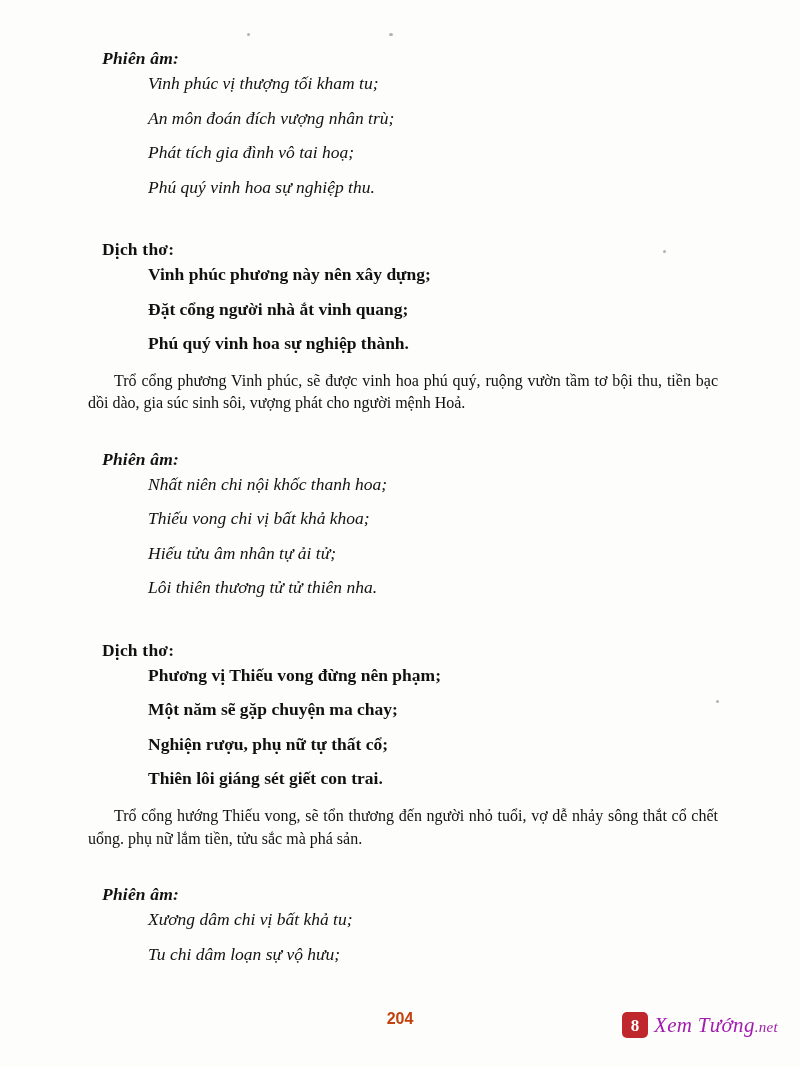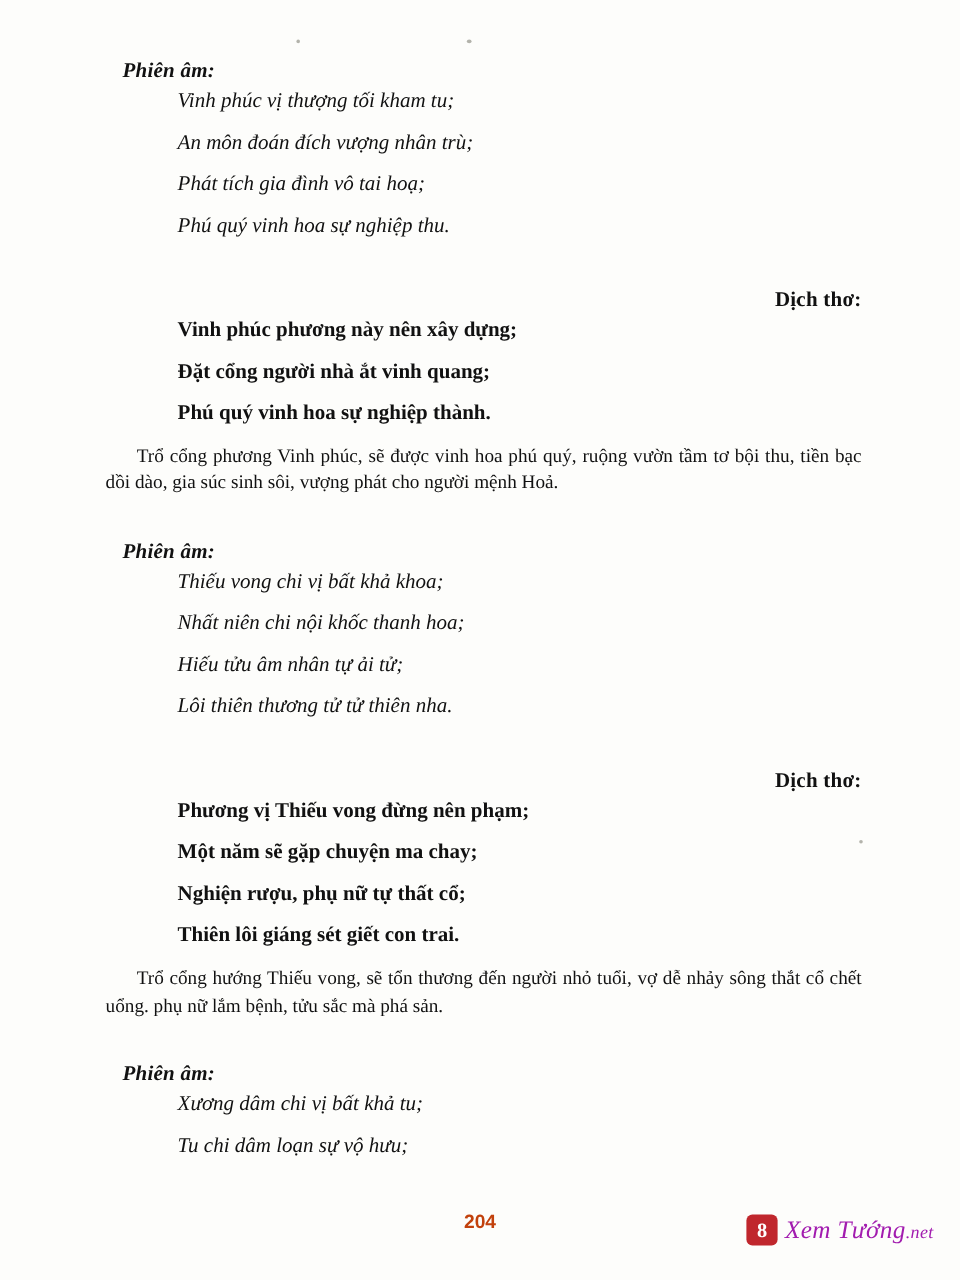--- a/index.html
+++ b/index.html
@@ -41,21 +41,20 @@
 
   .heading {
     font-style: italic;
     font-weight: bold;
     font-size: 17.5px;
     margin: 0 0 6px 14px;
     letter-spacing: .2px;
   }
   .heading.roman {
     font-style: normal;
-    text-align: right;
   }
   .verse {
     margin: 0 0 0 60px;
   }
   .verse-line {
     font-style: italic;
     font-size: 17.5px;
     line-height: 1.0;
     margin-bottom: 17px;
     white-space: pre;
@@ -149,38 +148,38 @@
       <div class="verse-line">Phú quý vinh hoa sự nghiệp thành.</div>
     </div>
 
     <p class="para">Trổ cổng phương Vinh phúc, sẽ được vinh hoa phú quý, ruộng vườn tầm tơ bội thu, tiền bạc dồi dào, gia súc sinh sôi, vượng phát cho người mệnh Hoả.</p>
 
     <div class="gap-lg"></div>
 
     <div class="heading">Phiên âm:</div>
 
     <div class="verse">
+      <div class="verse-line">Nhất niên chi nội khốc thanh hoa;</div>
       <div class="verse-line">Thiếu vong chi vị bất khả khoa;</div>
-      <div class="verse-line">Nhất niên chi nội khốc thanh hoa;</div>
       <div class="verse-line">Hiếu tửu âm nhân tự ải tử;</div>
       <div class="verse-line">Lôi thiên thương tử tử thiên nha.</div>
     </div>
 
     <div class="gap-md"></div>
 
     <div class="heading roman">Dịch thơ:</div>
 
     <div class="verse roman">
       <div class="verse-line">Phương vị Thiếu vong đừng nên phạm;</div>
       <div class="verse-line">Một năm sẽ gặp chuyện ma chay;</div>
       <div class="verse-line">Nghiện rượu, phụ nữ tự thất cổ;</div>
       <div class="verse-line">Thiên lôi giáng sét giết con trai.</div>
     </div>
 
-    <p class="para">Trổ cổng hướng Thiếu vong, sẽ tổn thương đến người nhỏ tuổi, vợ dễ nhảy sông thắt cổ chết uổng. phụ nữ lắm bệnh, tửu sắc mà phá sản.</p>
+    <p class="para">Trổ cổng hướng Thiếu vong, sẽ tổn thương đến người nhỏ tuổi, vợ dễ nhảy sông thắt cổ chết uổng. phụ nữ lắm tiền, tửu sắc mà phá sản.</p>
 
     <div class="gap-lg"></div>
 
     <div class="heading">Phiên âm:</div>
 
     <div class="verse">
       <div class="verse-line">Xương dâm chi vị bất khả tu;</div>
       <div class="verse-line">Tu chi dâm loạn sự vộ hưu;</div>
     </div>
 

